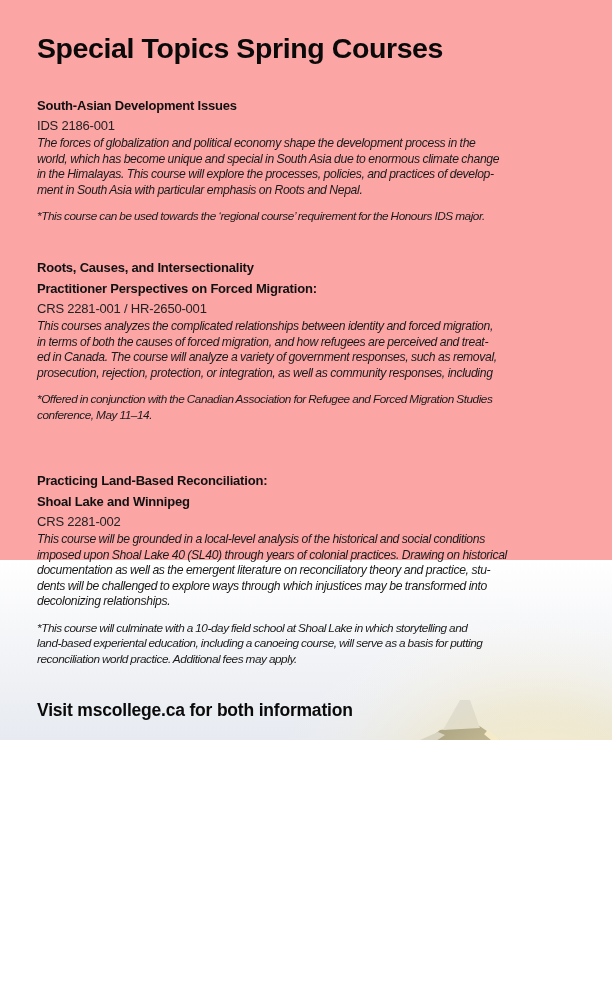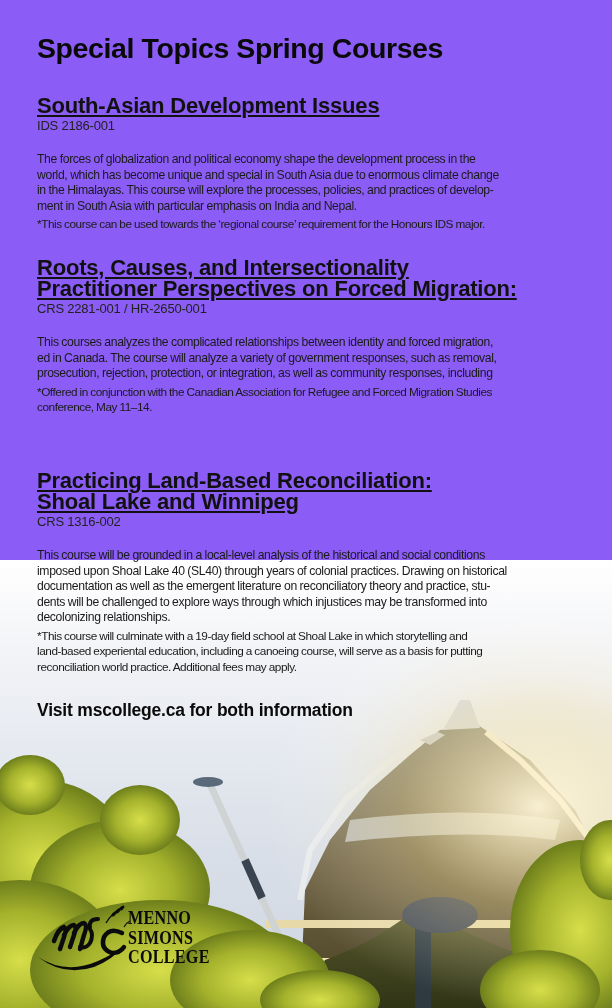--- a/index.html
+++ b/index.html
@@ -2,55 +2,54 @@
 <html><head>
   <meta charset="utf-8">
   <style>
     * { margin: 0; padding: 0; box-sizing: border-box; }
     html, body {
       width: 612px; height: 1008px; overflow: hidden;
       background: #ffffff;
       font-family: "Liberation Sans", "DejaVu Sans", sans-serif;
       color: #111;
     }
-    .page { position: relative; width: 612px; height: 1008px; overflow: hidden; background: #8b5cf6; }
+    .page { position: relative; width: 612px; height: 740px; overflow: hidden; background: #fca5a5; }
 
     
     .photo {
       position: absolute; left: 0; top: 560px; width: 612px; height: 448px;
       background: linear-gradient(to bottom, #ffffff 0%, #f3f4f7 20%, #e4e8ef 45%, #d9dfe8 65%, #cfd6df 100%);
     }
     .photo svg { position: absolute; left: 0; top: 0; width: 612px; height: 448px; }
 
     .content { position: absolute; left: 37px; top: 0; width: 550px; }
 
     .main-title {
       position: absolute; left: 0; top: 32px;
       font-size: 28.5px; font-weight: bold; letter-spacing: -0.4px;
       color: #0a0a0a; white-space: nowrap;
     }
 
     .course { position: absolute; left: 0; width: 550px; }
     .course-title {
-      font-size: 22px; font-weight: bold; line-height: 21px; color: #111;
+      font-size: 13px; font-weight: bold; line-height: 21px; color: #111;
       letter-spacing: -0.2px;
-      text-decoration: underline;
     }
     .course-code {
       font-size: 13px; line-height: 17px; color: #222;
       margin-top: 1px; letter-spacing: -0.2px;
     }
     .course-desc {
-      font-size: 12.2px; line-height: 15.5px; color: #1a1a1a; margin-top: 18px;
-      letter-spacing: -0.35px; word-spacing: -0.3px;
+      font-size: 12.2px; line-height: 15.5px; color: #1a1a1a; margin-top: 2px;
+      letter-spacing: -0.35px; word-spacing: -0.3px; font-style: italic;
     }
     .course-desc span, .course-note span { display: block; white-space: nowrap; }
     .course-note {
-      font-size: 11.8px; line-height: 15.5px; color: #1a1a1a;
-      margin-top: 3px; letter-spacing: -0.45px; word-spacing: -0.4px;
+      font-size: 11.8px; font-style: italic; line-height: 15.5px; color: #1a1a1a;
+      margin-top: 11px; letter-spacing: -0.45px; word-spacing: -0.4px;
     }
 
     .visit {
       position: absolute; left: 0; top: 700px;
       font-size: 17.5px; font-weight: bold; letter-spacing: -0.2px; color: #0a0a0a;
       white-space: nowrap;
     }
 
     .logo { position: absolute; left: 36px; top: 905px; width: 200px; height: 72px; }
     .logo-words {
@@ -137,59 +136,60 @@
 
     <section class="course" style="top:95px;">
       <div class="course-title">
         <div>South-Asian Development Issues</div>
       </div>
       <div class="course-code">IDS 2186-001</div>
       <div class="course-desc">
         <span>The forces of globalization and political economy shape the development process in the</span>
         <span>world, which has become unique and special in South Asia due to enormous climate change</span>
         <span>in the Himalayas. This course will explore the processes, policies, and practices of develop-</span>
-        <span>ment in South Asia with particular emphasis on India and Nepal.</span>
+        <span>ment in South Asia with particular emphasis on Roots and Nepal.</span>
       </div>
       <div class="course-note">
         <span>*This course can be used towards the ‘regional course’ requirement for the Honours IDS major.</span>
       </div>
     </section>
 
     <section class="course" style="top:257px;">
       <div class="course-title">
         <div>Roots, Causes, and Intersectionality</div>
         <div>Practitioner Perspectives on Forced Migration:</div>
       </div>
       <div class="course-code">CRS 2281-001 / HR-2650-001</div>
       <div class="course-desc">
         <span>This courses analyzes the complicated relationships between identity and forced migration,</span>
+        <span>in terms of both the causes of forced migration, and how refugees are perceived and treat-</span>
         <span>ed in Canada. The course will analyze a variety of government responses, such as removal,</span>
         <span>prosecution, rejection, protection, or integration, as well as community responses, including</span>
       </div>
       <div class="course-note">
         <span>*Offered in conjunction with the Canadian Association for Refugee and Forced Migration Studies</span>
         <span>conference, May 11–14.</span>
       </div>
     </section>
 
     <section class="course" style="top:470px;">
       <div class="course-title">
         <div>Practicing Land-Based Reconciliation:</div>
         <div>Shoal Lake and Winnipeg</div>
       </div>
-      <div class="course-code">CRS 1316-002</div>
+      <div class="course-code">CRS 2281-002</div>
       <div class="course-desc">
         <span>This course will be grounded in a local-level analysis of the historical and social conditions</span>
         <span>imposed upon Shoal Lake 40 (SL40) through years of colonial practices. Drawing on historical</span>
         <span>documentation as well as the emergent literature on reconciliatory theory and practice, stu-</span>
         <span>dents will be challenged to explore ways through which injustices may be transformed into</span>
         <span>decolonizing relationships.</span>
       </div>
       <div class="course-note">
-        <span>*This course will culminate with a 19-day field school at Shoal Lake in which storytelling and</span>
+        <span>*This course will culminate with a 10-day field school at Shoal Lake in which storytelling and</span>
         <span>land-based experiental education, including a canoeing course, will serve as a basis for putting</span>
         <span>reconciliation world practice. Additional fees may apply.</span>
       </div>
     </section>
 
     <div class="visit">Visit mscollege.ca for both information</div>
   </div>
 
   <div class="logo">
     <svg width="100" height="72" viewBox="0 0 100 72">

